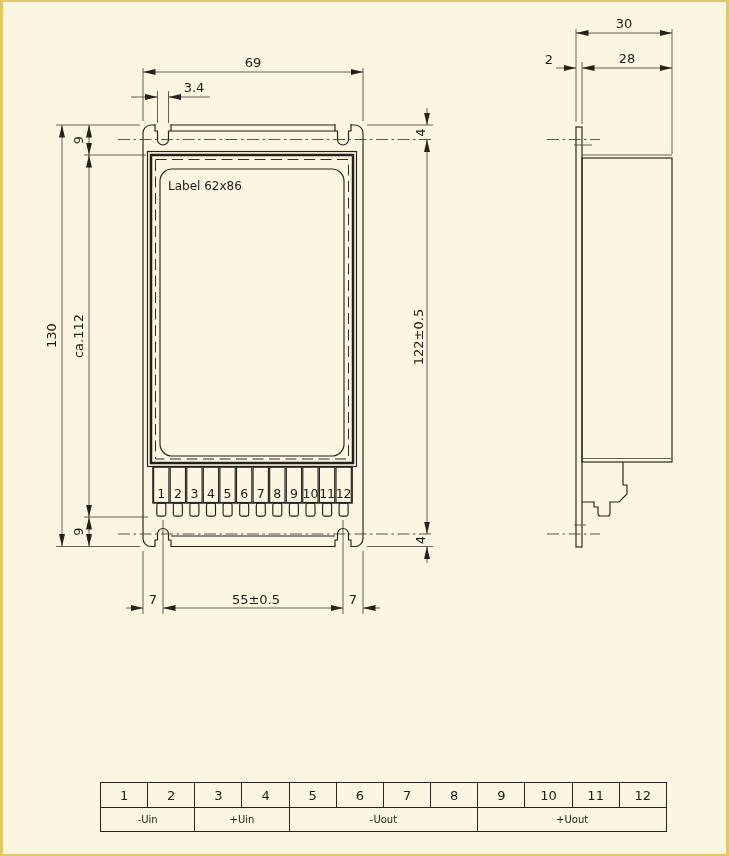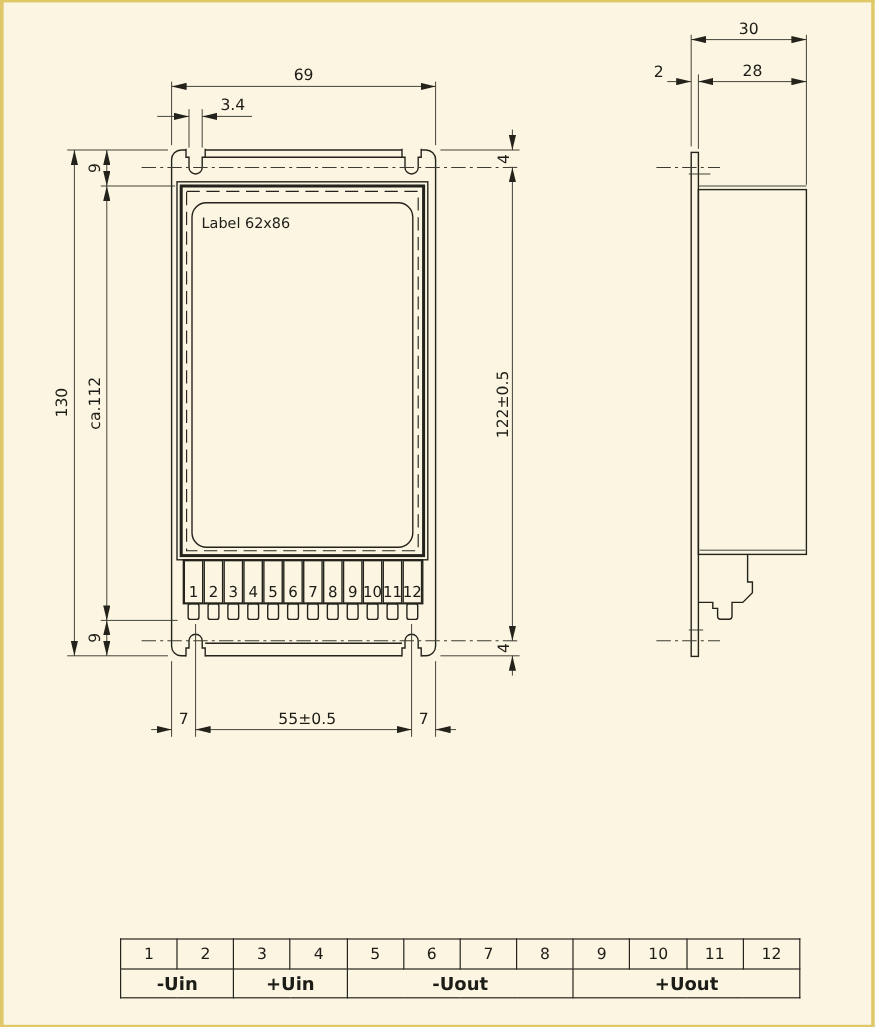--- a/index.html
+++ b/index.html
@@ -19,21 +19,21 @@
   .tn  { font-size:12.5px; text-anchor:middle; }
   .lb  { font-size:12px; text-anchor:start; }
   .pin-table {
     position:absolute; left:100px; top:782px; width:567px;
     border-collapse:collapse; table-layout:fixed; color:#1d1d17;
   }
   .pin-table td {
     border:1.7px solid #26261f; text-align:center; padding:0;
     height:24px; font-size:13px;
   }
-  .pin-table tr.grp td { font-size:15px; height:23px;font-weight:bold; }
+  .pin-table tr.grp td { font-size:10px; height:23px; }
 </style>
 </head>
 <body>
 
 <div class="page">
 
 <svg width="729" height="856" viewBox="0 0 729 856">
   <defs>
     <marker id="mE" markerUnits="userSpaceOnUse" markerWidth="13" markerHeight="6" refX="12.5" refY="3" orient="auto">
       <path d="M0,0 L12.5,3 L0,6 Z" fill="#23231c"></path>

